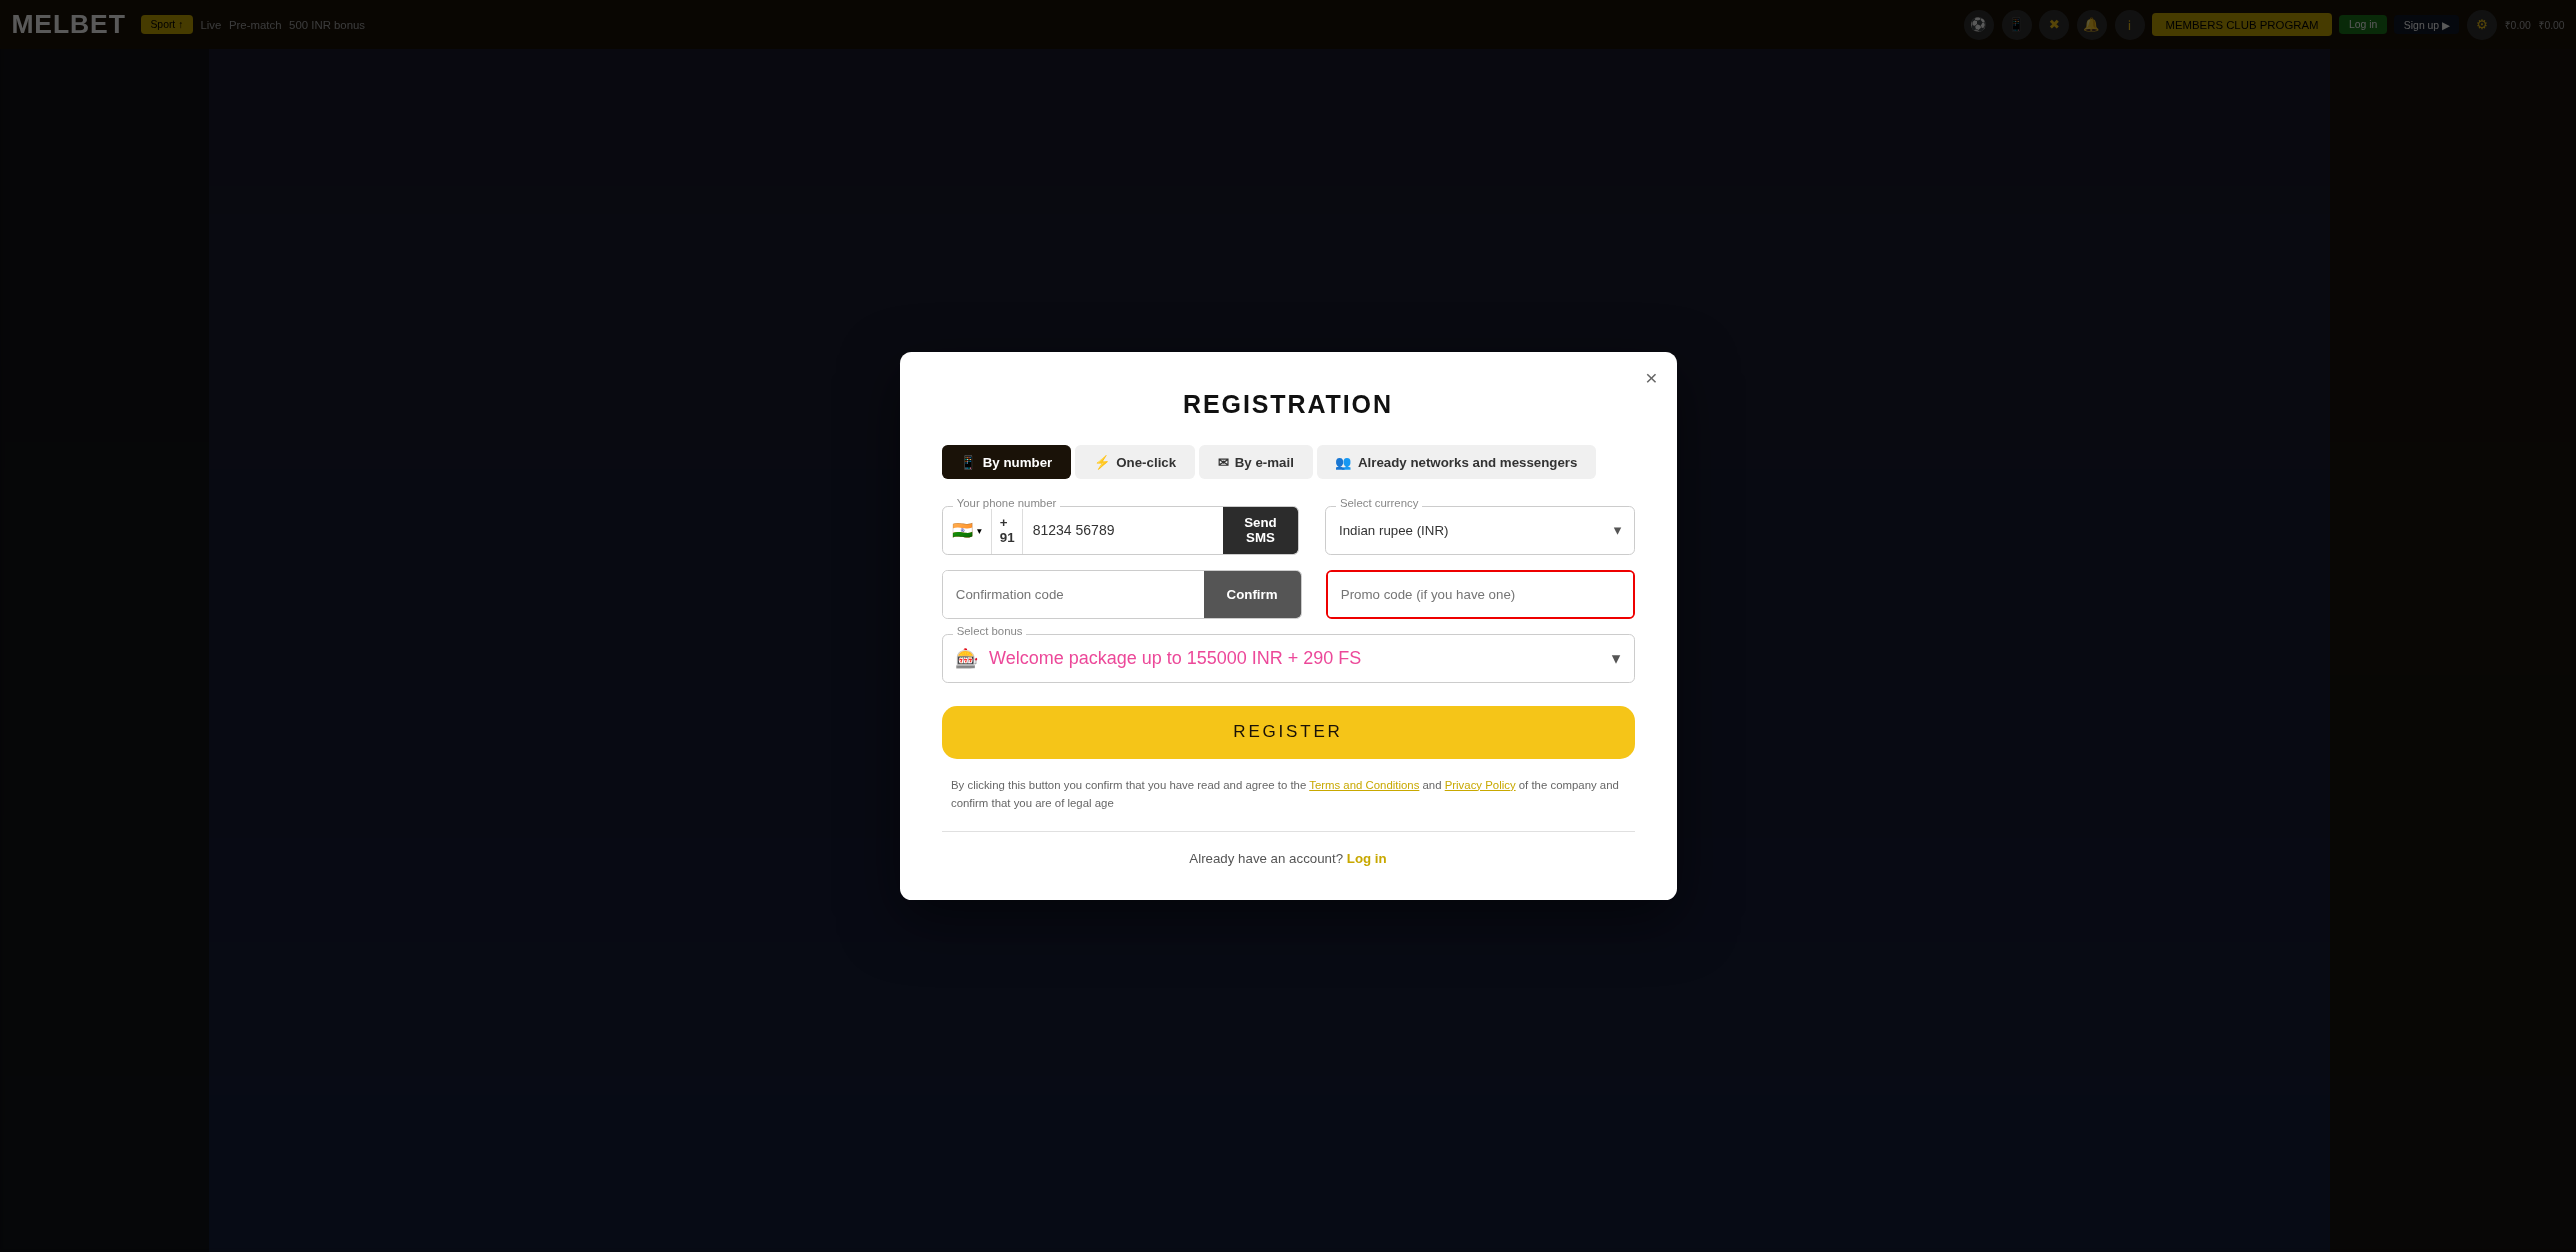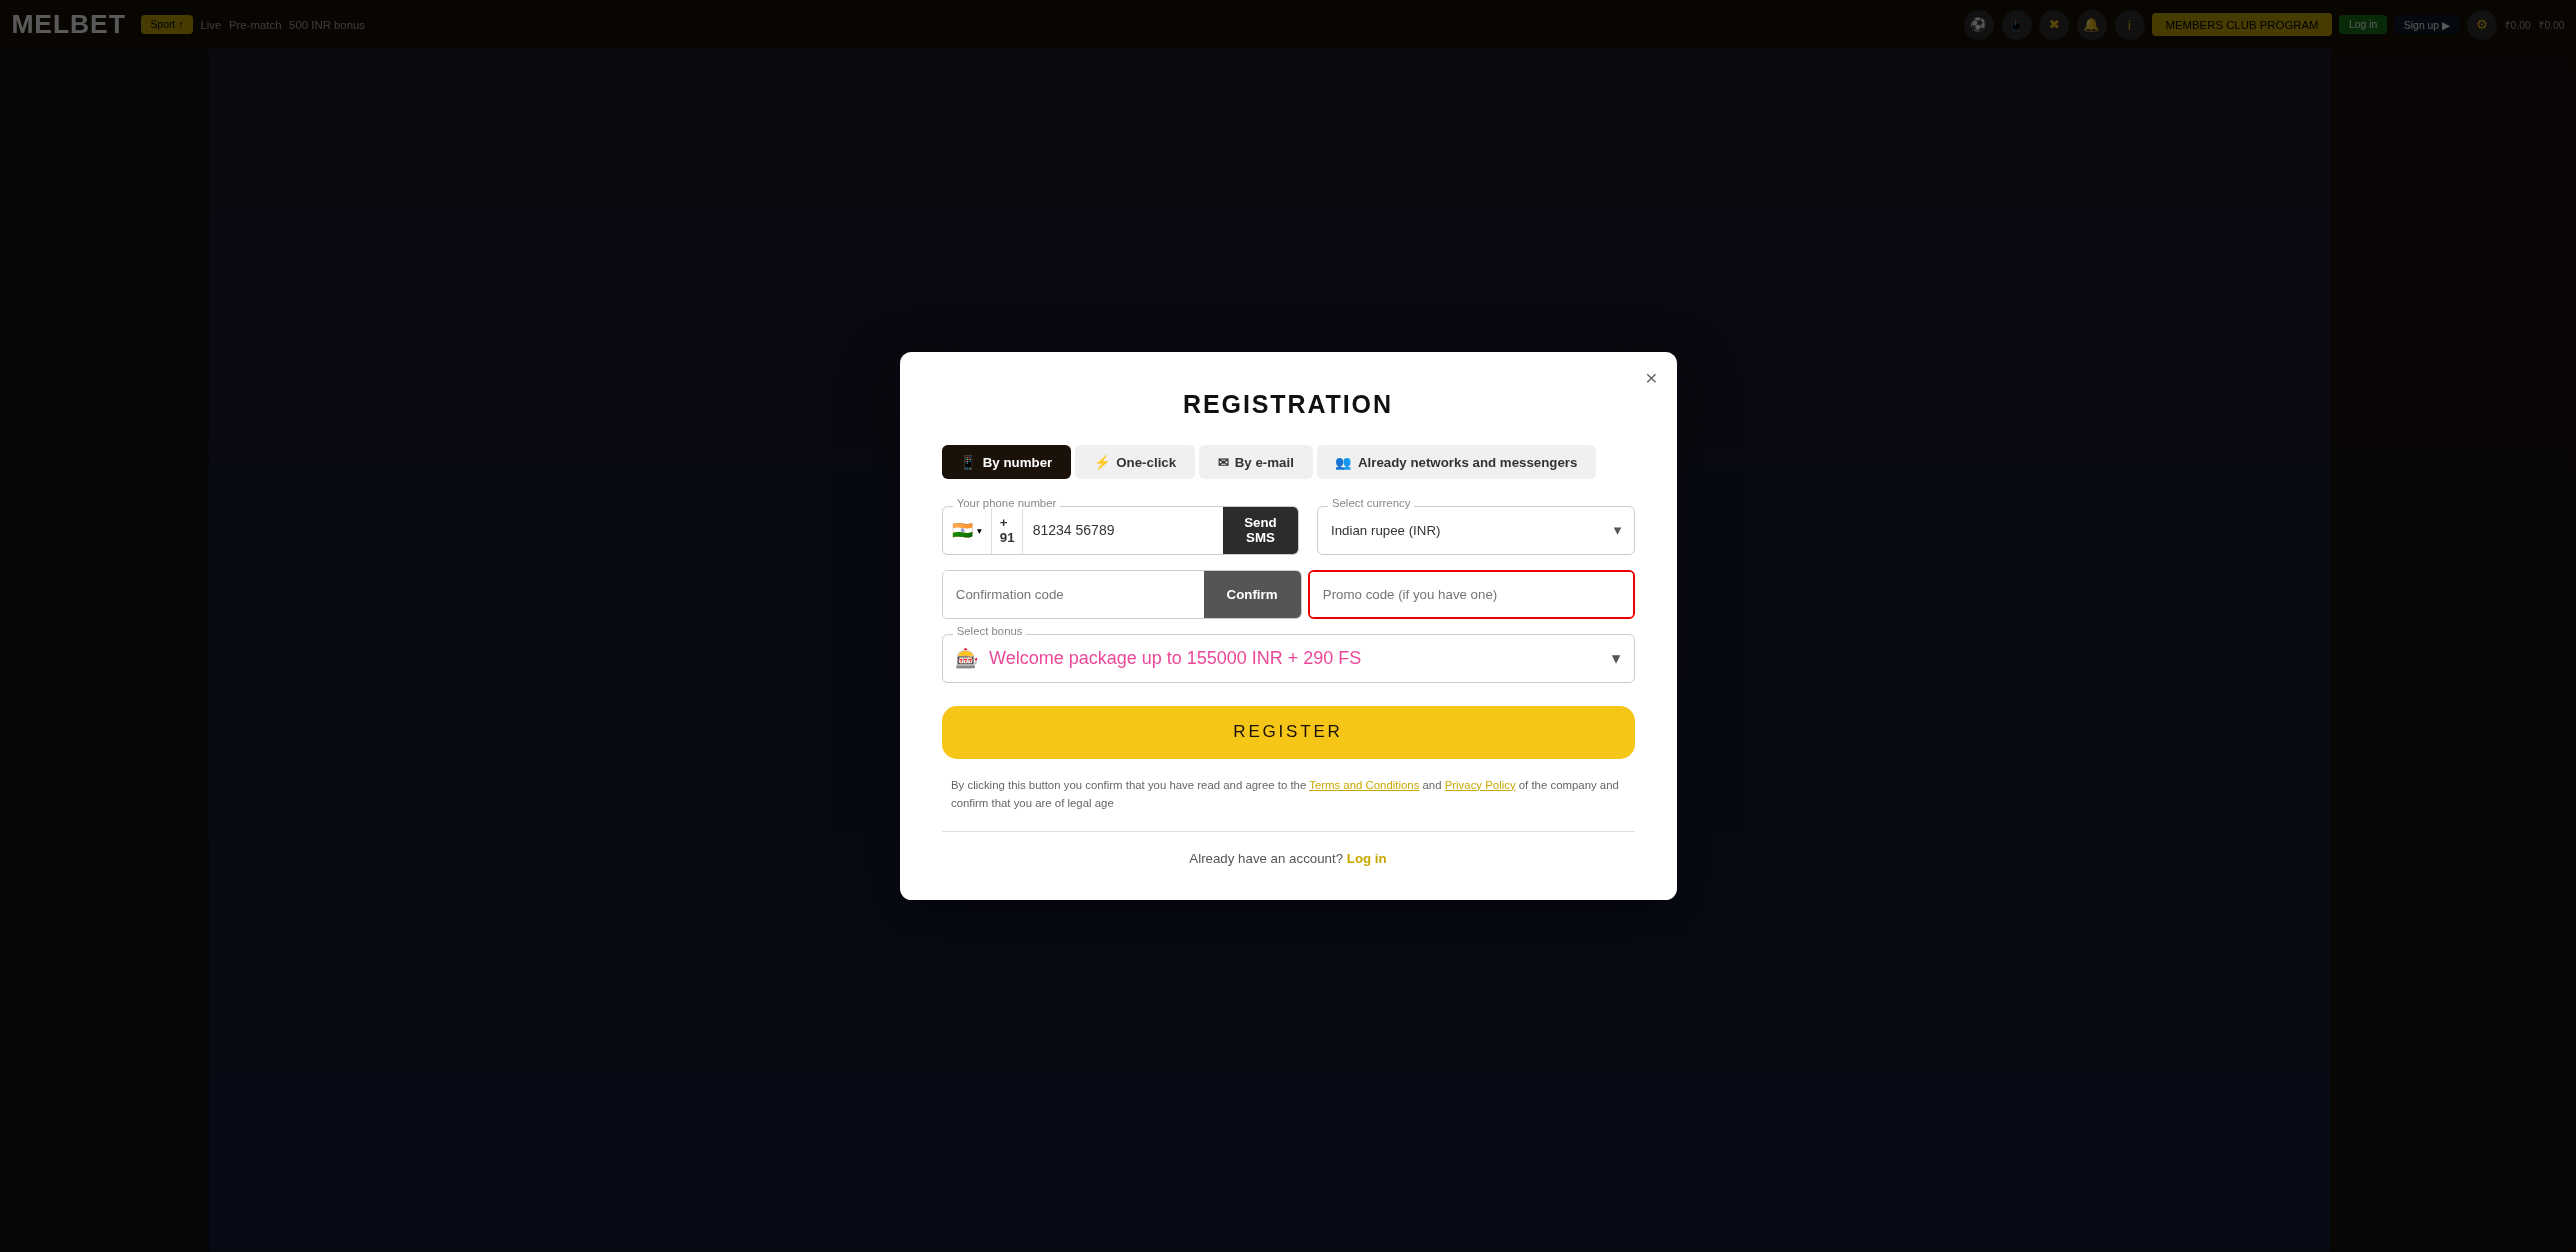--- a/index.html
+++ b/index.html
@@ -132,21 +132,21 @@
     }
 
     .tab.inactive {
       background: #f0f0f0;
       color: #333;
     }
 
     
     .form-row {
       display: flex;
-      gap: 18px;
+      gap: 26px;
       margin-bottom: 15px;
       align-items: stretch;
     }
 
     .field-group {
       position: relative;
       flex: 1;
     }
 
     .field-label {
@@ -236,21 +236,21 @@
       top: 50%;
       transform: translateY(-50%);
       pointer-events: none;
       color: #555;
       font-size: 15px;
     }
 
     
     .confirm-row {
       display: flex;
-      gap: 6px;
+      gap: 24px;
       margin-bottom: 15px;
     }
 
     .confirm-input-group {
       display: flex;
       flex: 0 0 360px;
       border: 1.4px solid #ccc;
       border-radius: 5.7px;
       overflow: hidden;
       height: 49px;

